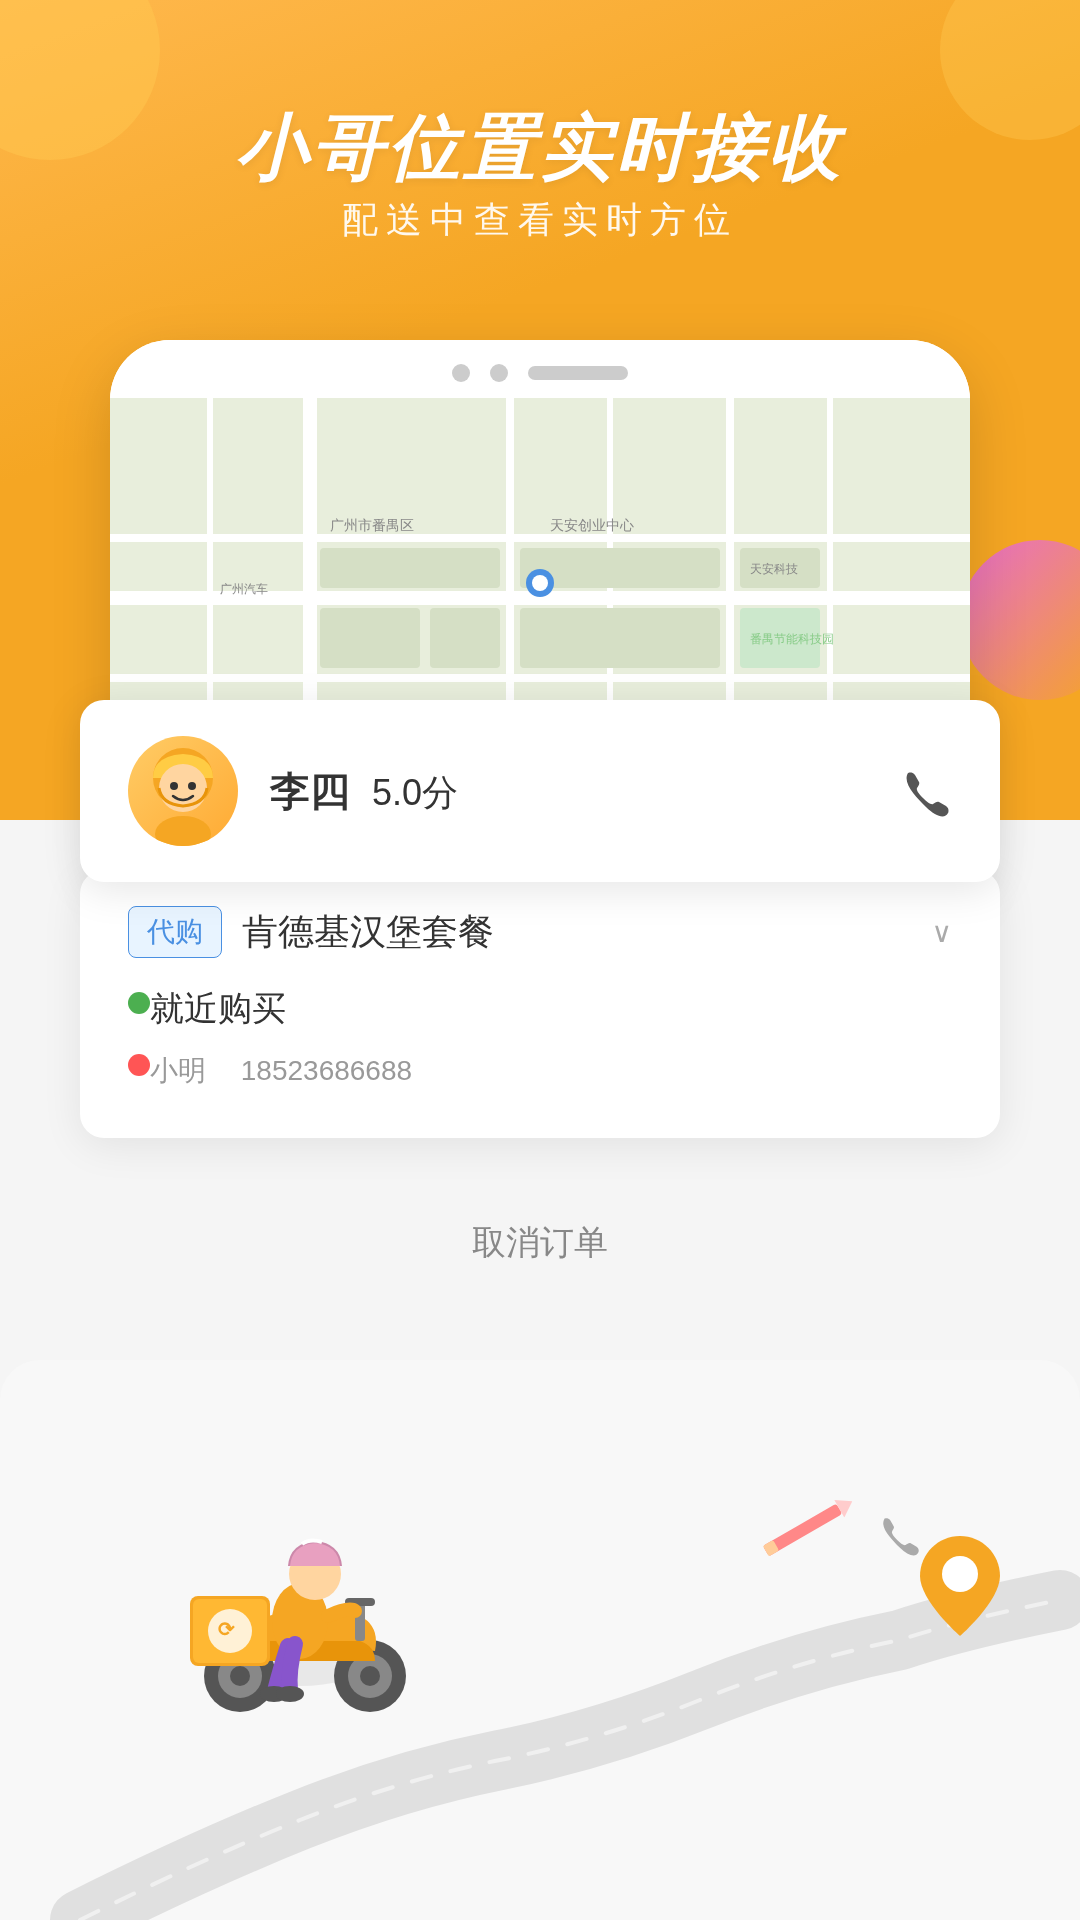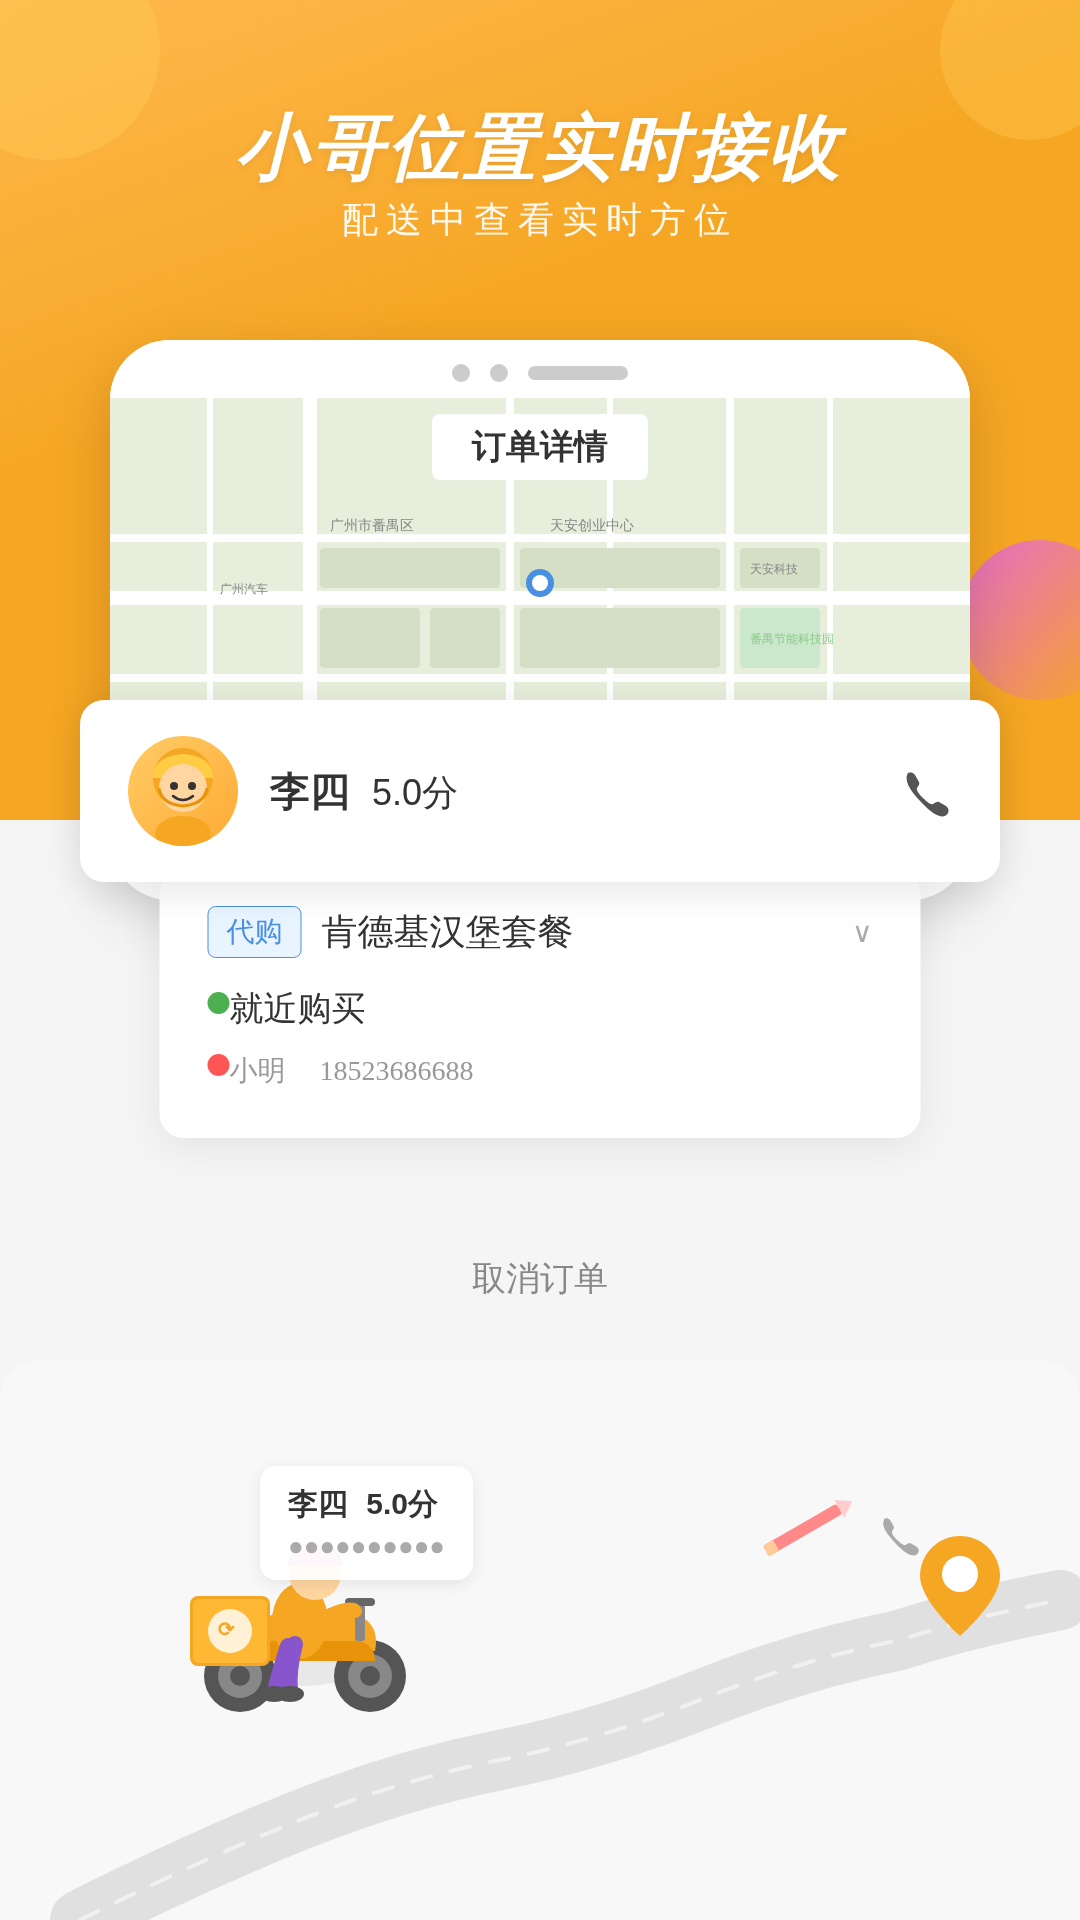--- a/index.html
+++ b/index.html
@@ -176,27 +176,26 @@
       display: flex; align-items: center; justify-content: center;
       flex-shrink: 0;
     }
 
     
     .card-order {
       position: absolute;
       top: 870px;
       left: 50%;
       transform: translateX(-50%);
-      width: 761px;
+      width: 920px;
       background: #fff;
       border-radius: 24px;
       padding: 36px 48px 48px;
       box-shadow: 0 8px 40px rgba(0,0,0,0.08);
       z-index: 9;
-      font-family: Liberation Serif, serif;
     }
 
     .order-type-row {
       display: flex;
       align-items: center;
       gap: 20px;
       margin-bottom: 28px;
     }
     .order-tag {
       background: #e8f4ff;
@@ -248,21 +247,20 @@
 
     
     .cancel-btn {
       position: absolute;
       top: 1220px;
       left: 50%;
       transform: translateX(-50%);
       font-size: 34px;
       color: #888;
       z-index: 8;
-      margin-top: 36px;
     }
 
     
     .bottom-scene {
       position: absolute;
       bottom: 0; left: 0; right: 0;
       height: 580px;
       z-index: 5;
     }
 
@@ -326,21 +324,20 @@
       <circle cx="430" cy="185" r="8" fill="#fff"></circle>
 
       <text x="220" y="132" font-size="14" fill="#888">广州市番禺区</text>
       <text x="110" y="195" font-size="12" fill="#888">广州汽车</text>
       <text x="440" y="132" font-size="14" fill="#888">天安创业中心</text>
       <text x="640" y="175" font-size="12" fill="#888">天安科技</text>
       <text x="640" y="245" font-size="12" fill="#88cc88">番禺节能科技园</text>
       <text x="330" y="365" font-size="13" fill="#888">番山创业中心</text>
     </svg>
     
-    <div style="position:absolute;top:16px;left:50%;transform:translateX(-50%);background:#fff;padding:10px 40px;border-radius:8px;font-size:34px;font-weight:600;color:#333;white-space:nowrap;">订单详情</div>
   </div>
 </div>
 
 <div class="card-deliverer">
 
   <div class="deliverer-avatar">
 
     <svg width="110" height="110" viewBox="0 0 110 110" xmlns="http://www.w3.org/2000/svg">
 
       <circle cx="55" cy="42" r="30" fill="#f5a623"></circle>
@@ -448,27 +445,20 @@
       <path d="M268 180 Q290 170 295 175" stroke="#f5a623" stroke-width="14" fill="none" stroke-linecap="round"></path>
 
       <path d="M228 210 Q220 235 215 255" stroke="#8855cc" stroke-width="16" fill="none" stroke-linecap="round"></path>
       <path d="M235 208 Q228 235 230 255" stroke="#8855cc" stroke-width="16" fill="none" stroke-linecap="round"></path>
 
       <ellipse cx="214" cy="258" rx="14" ry="8" fill="#555"></ellipse>
       <ellipse cx="230" cy="258" rx="14" ry="8" fill="#555"></ellipse>
     </svg>
   </div>
 
-  <div style="position:absolute;bottom:340px;left:260px;background:rgba(255,255,255,0.92);border-radius:16px;padding:18px 28px;box-shadow:0 4px 16px rgba(0,0,0,0.08);z-index:13;">
-    <div style="font-size:30px;font-weight:600;color:#333;">
-      <span>李四</span>
-      <span style="margin-left:10px;">5.0分</span>
-    </div>
-    <div style="font-size:26px;color:#aaa;margin-top:6px;">●●●●●●●●●●</div>
-  </div>
 
   <div style="position:absolute;bottom:360px;right:160px;z-index:13;">
     <svg width="44" height="44" viewBox="0 0 52 52" xmlns="http://www.w3.org/2000/svg">
       <path d="M10 8 C10 8 14 6 17 10 L21 17 C22 19 20 21 19 23 C18 25 21 29 25 33 C29 37 33 40 35 39 C37 38 39 36 41 37 L48 41 C52 44 50 48 50 48 C47 54 38 52 28 42 C18 32 4 18 10 8Z" fill="#aaa"></path>
     </svg>
   </div>
 
   <div style="position:absolute;bottom:280px;right:80px;z-index:13;">
     <svg width="80" height="100" viewBox="0 0 80 100" xmlns="http://www.w3.org/2000/svg">
       <path d="M40 0 C18 0 0 18 0 40 C0 65 40 100 40 100 C40 100 80 65 80 40 C80 18 62 0 40 0Z" fill="#f5a623"></path>

